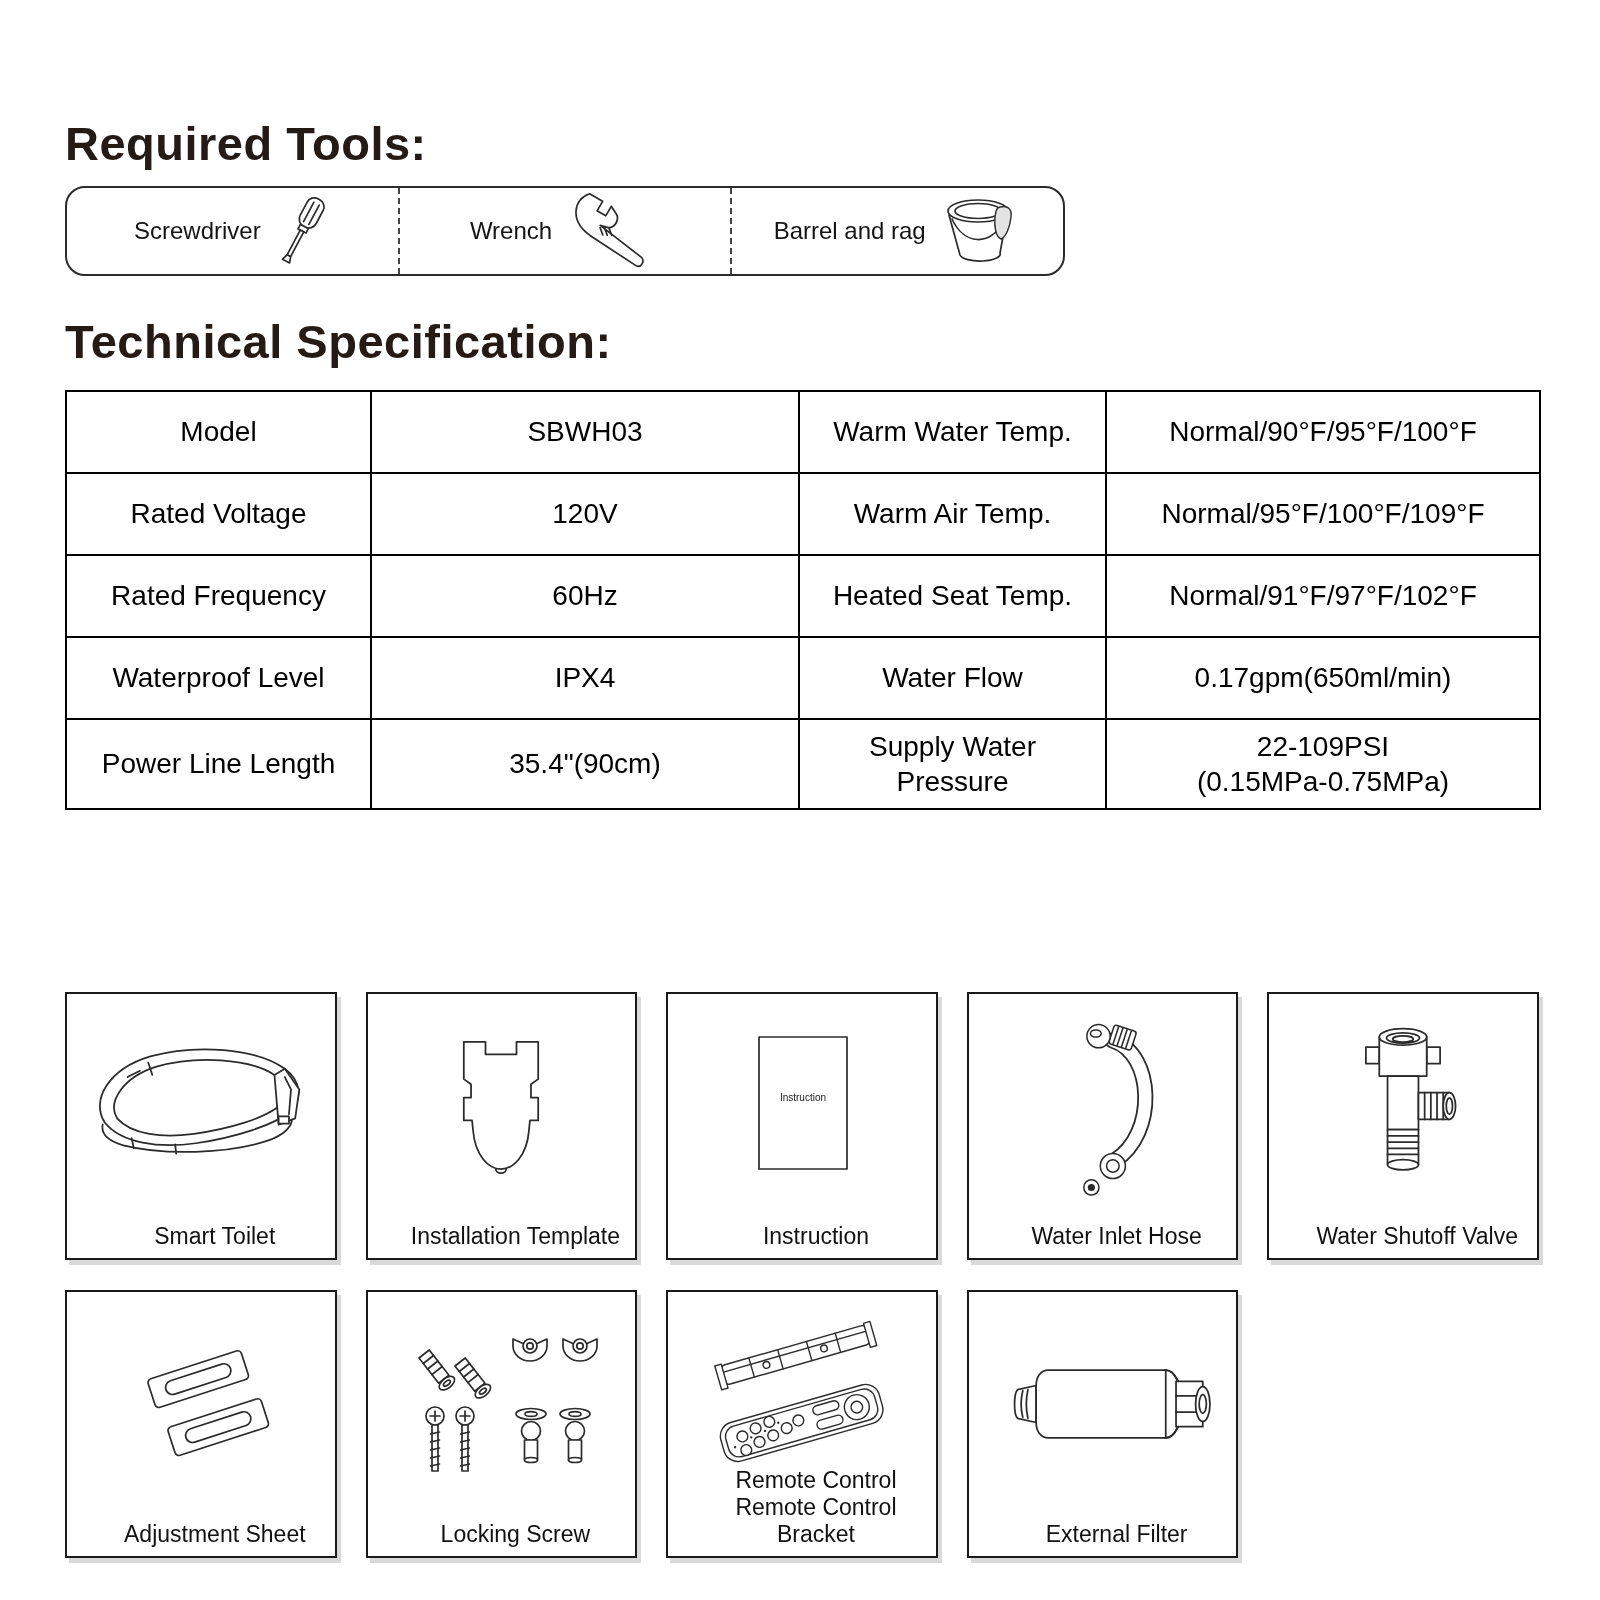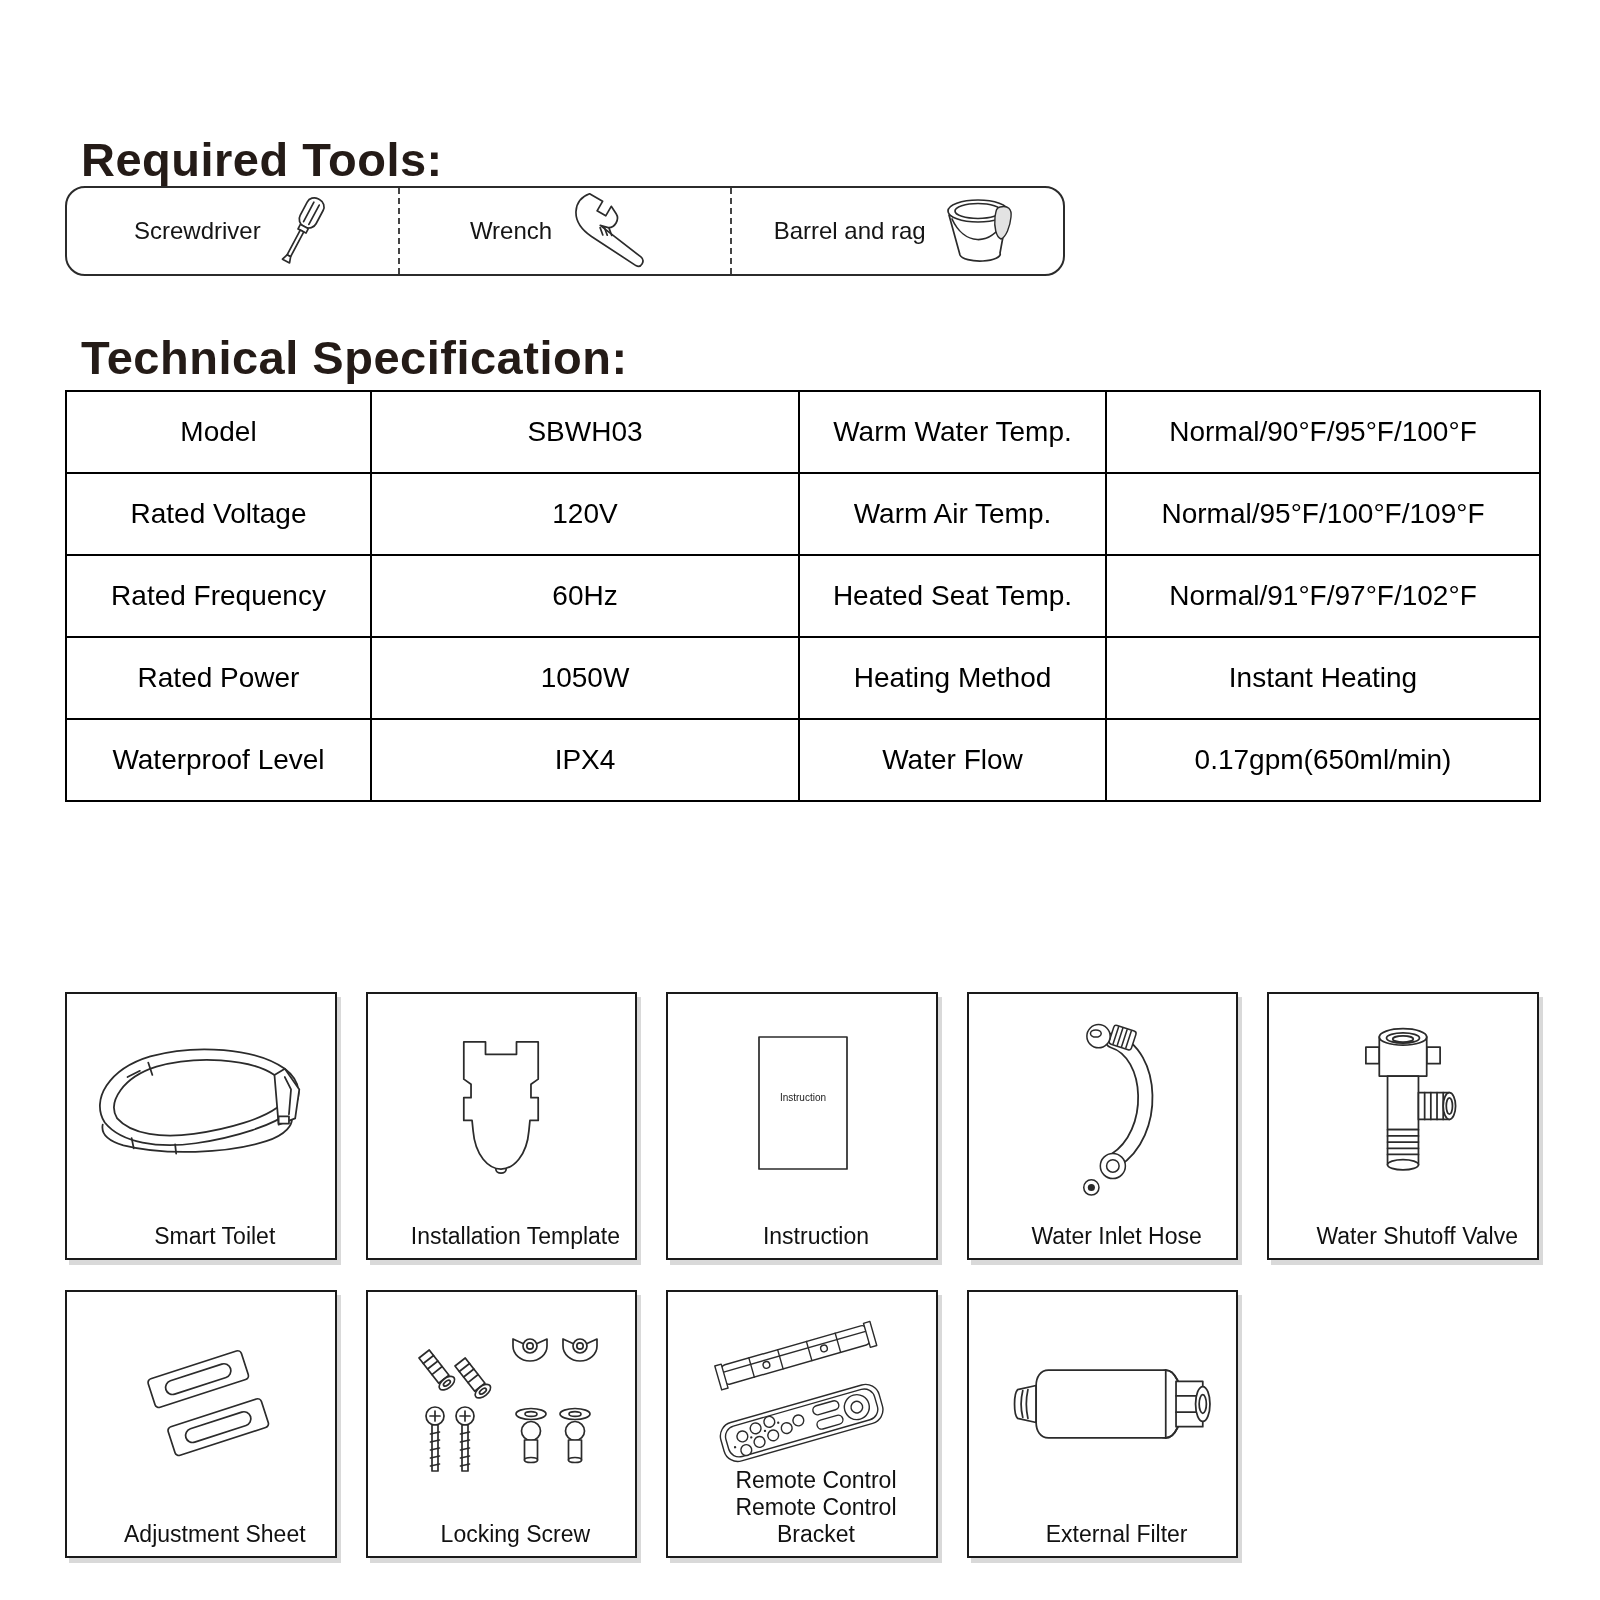--- a/index.html
+++ b/index.html
@@ -1,21 +1,21 @@
 <!DOCTYPE html>
 <html><head>
 <meta charset="utf-8">
 <style>
   html,body{margin:0;padding:0;background:#fff;}
   .page{
     position:relative;width:1600px;height:1600px;background:#ffffff;
     font-family:"Liberation Sans", sans-serif;color:#111;overflow:hidden;
   }
   .heading{
-    position:absolute;left:65px;margin:16px;
+    position:absolute;left:65px;margin:0;
     font-size:47px;font-weight:700;color:#241b17;letter-spacing:.5px;
   }
   #h-required{top:116px;}
   #h-spec{top:314px;}
   #h-package{top:920px;}
 
   
   .tools-panel{
     position:absolute;left:65px;top:186px;width:1000px;height:90px;
     border:2px solid #2b2b2b;border-radius:20px;display:flex;align-items:stretch;
@@ -139,30 +139,35 @@
         <td>Warm Air Temp.</td>
         <td>Normal/95°F/100°F/109°F</td>
       </tr>
       <tr class="row-std">
         <td>Rated Frequency</td>
         <td>60Hz</td>
         <td>Heated Seat Temp.</td>
         <td>Normal/91°F/97°F/102°F</td>
       </tr>
       <tr class="row-std">
-        <td>Rated Power</td>
-        <td>1050W</td>
-        <td>Heating Method</td>
-        <td>Instant Heating</td>
-      </tr>
-      <tr class="row-std">
         <td>Waterproof Level</td>
         <td>IPX4</td>
         <td>Water Flow</td>
         <td>0.17gpm(650ml/min)</td>
+      </tr>
+      <tr class="row-last">
+        <td>Power Line Length</td>
+        <td>35.4"(90cm)</td>
+        <td>
+            <div class="wrap-narrow">Supply Water Pressure</div>
+          </td>
+        <td>
+          <div class="wrap-val">22-109PSI</div>
+          <div class="wrap-val">(0.15MPa-0.75MPa)</div>
+        </td>
       </tr>
     </tbody>
   </table>
 
 
   <div class="package-grid">
 
     <div class="pkg-box">
       <div class="pkg-art">
         <svg width="238" height="170" viewBox="0 0 230 160">

